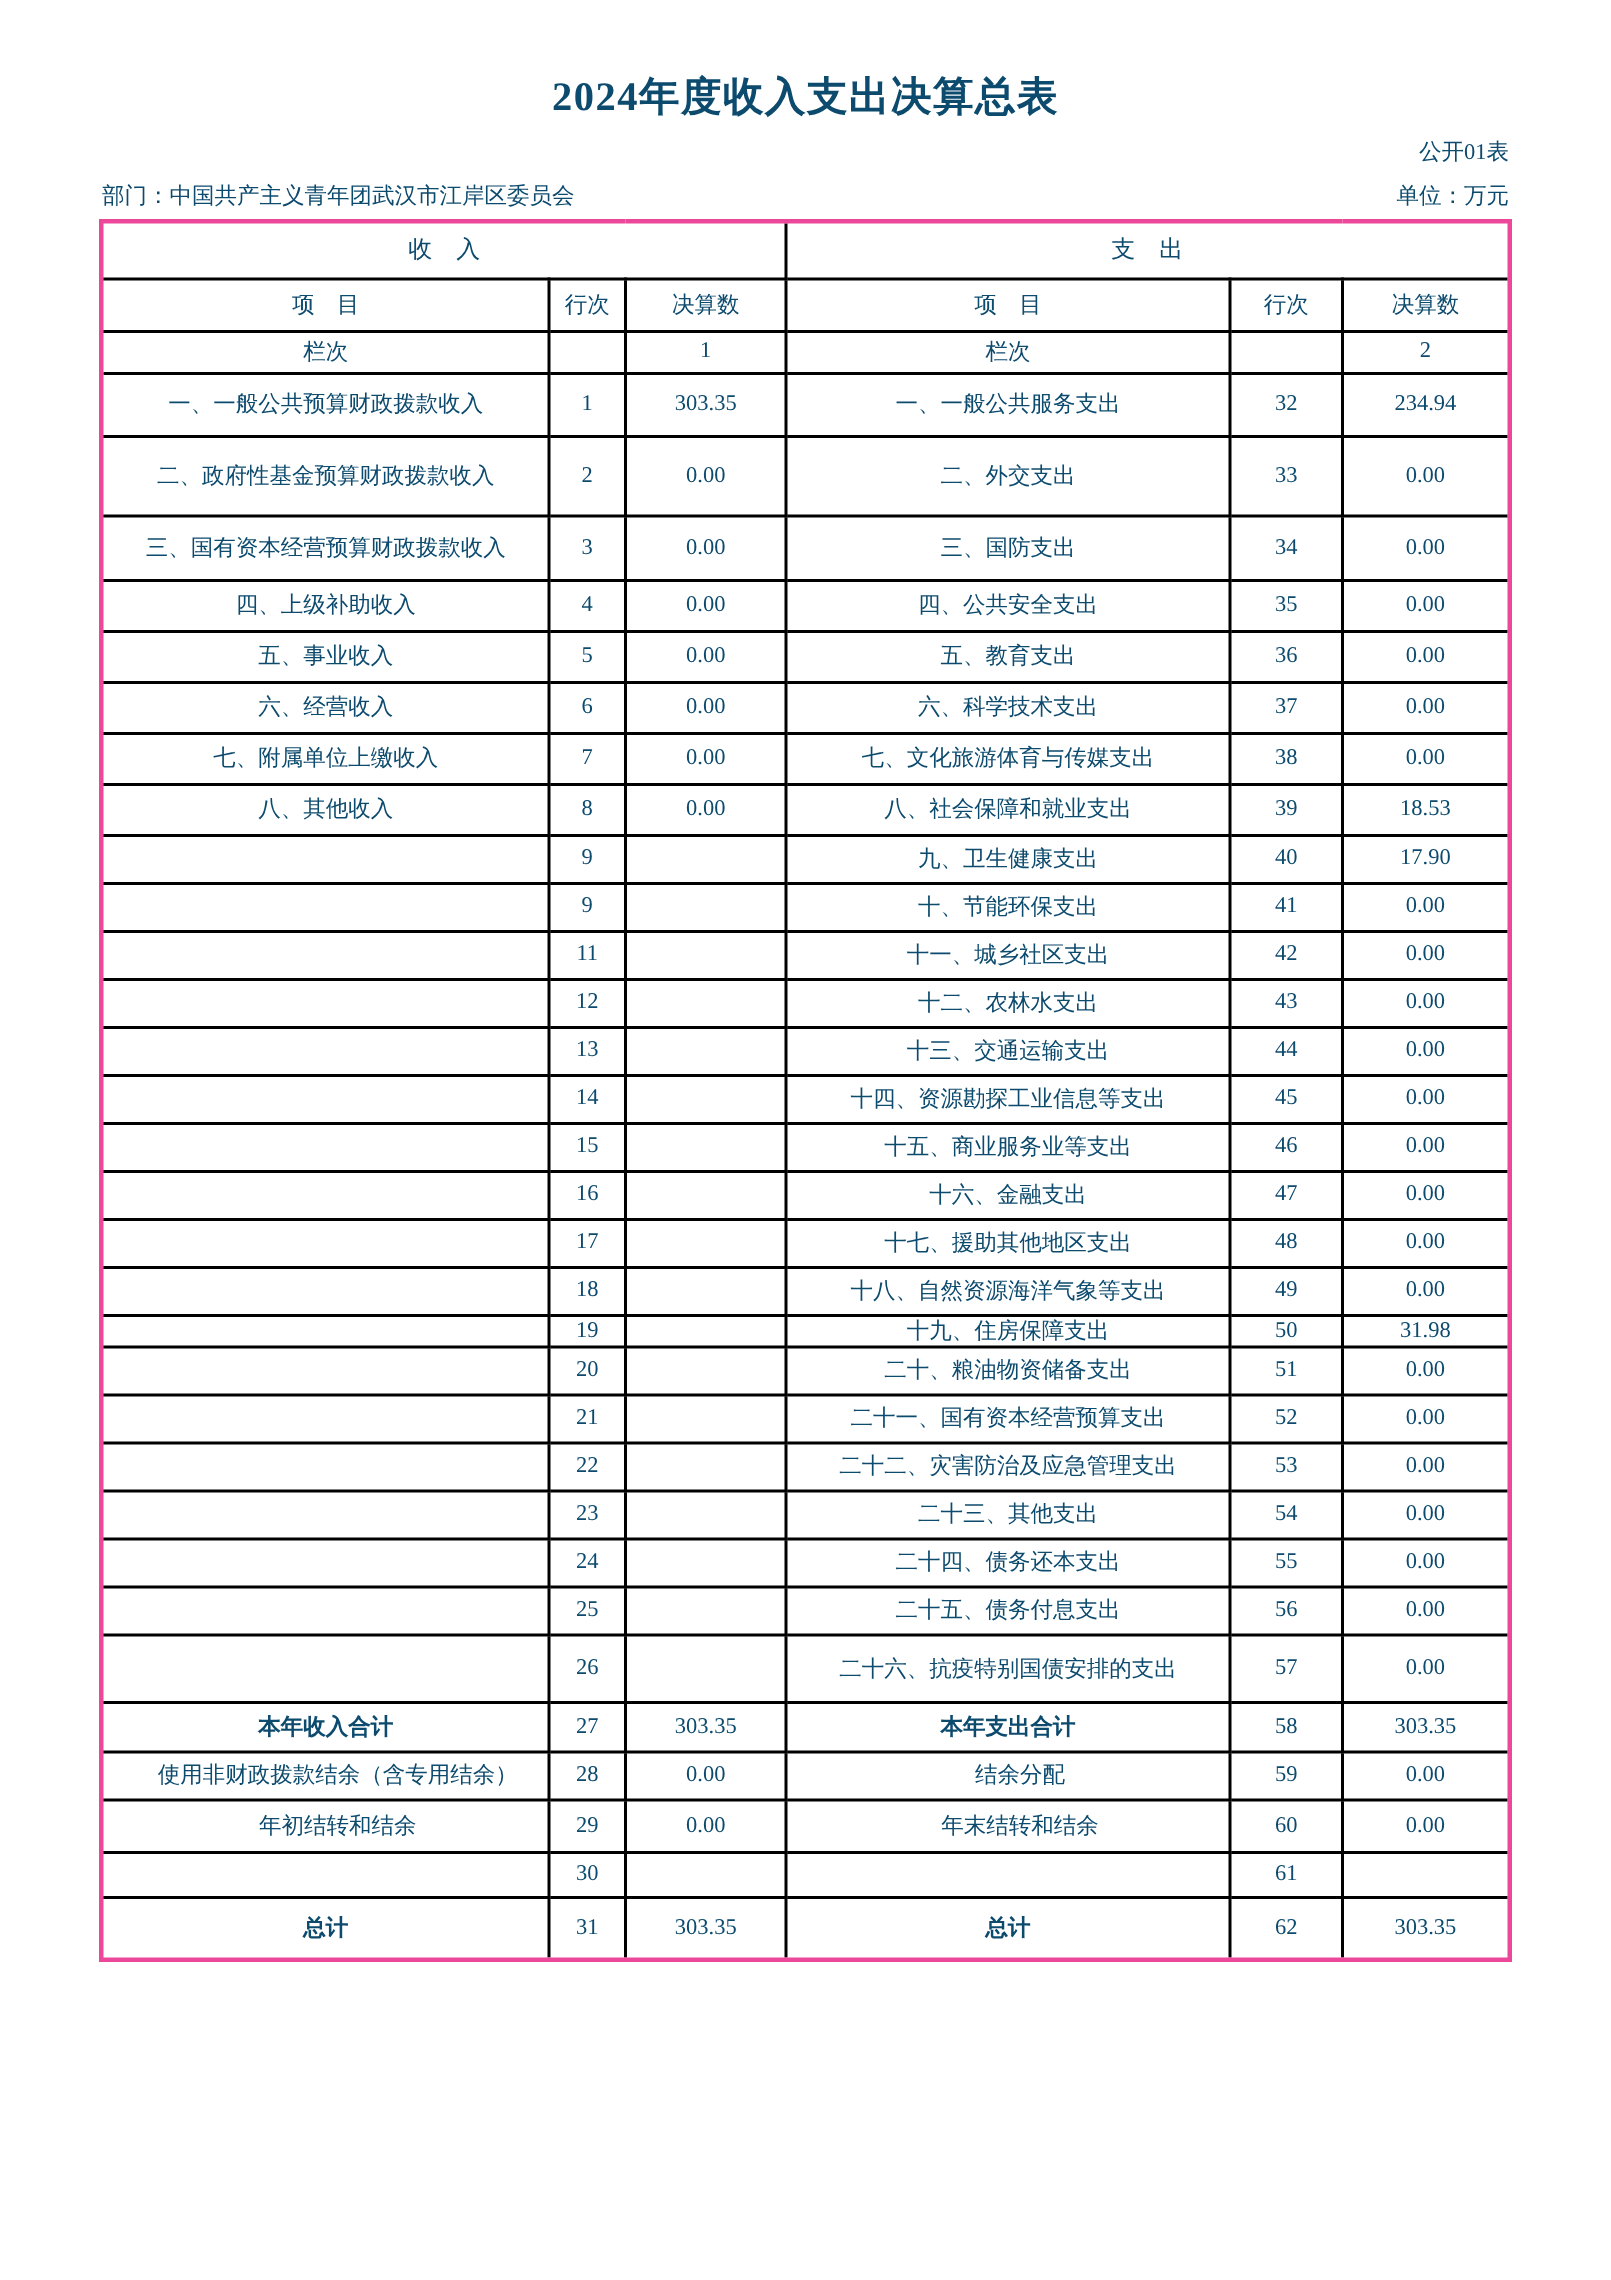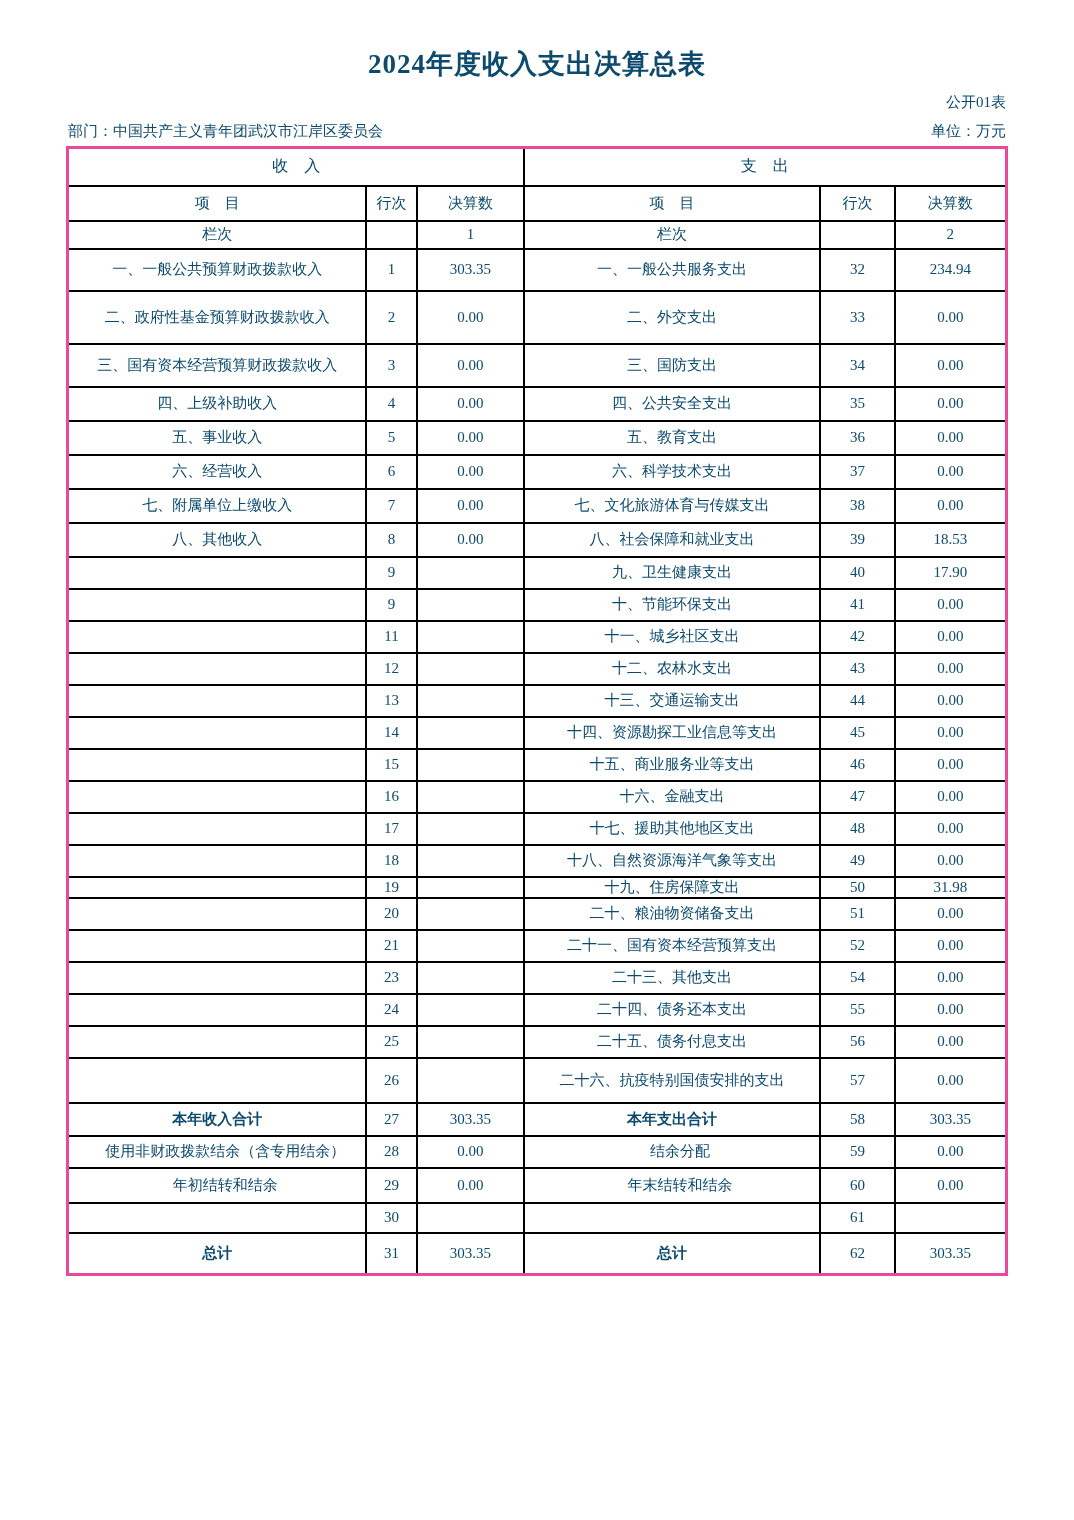--- a/index.html
+++ b/index.html
@@ -279,20 +279,28 @@
         <tr style="height: 32px; margin-top: 11px;">
           <td class="item"></td>
           <td class="num">21</td>
           <td class="val"></td>
           <td class="item">二十一、国有资本经营预算支出</td>
           <td class="num">52</td>
           <td class="val">0.00</td>
         </tr>
         <tr style="height: 32px;">
           <td class="item"></td>
+          <td class="num">22</td>
+          <td class="val"></td>
+          <td class="item">二十二、灾害防治及应急管理支出</td>
+          <td class="num">53</td>
+          <td class="val">0.00</td>
+        </tr>
+        <tr style="height: 32px;">
+          <td class="item"></td>
           <td class="num">23</td>
           <td class="val"></td>
           <td class="item">二十三、其他支出</td>
           <td class="num">54</td>
           <td class="val">0.00</td>
         </tr>
         <tr style="height: 32px;">
           <td class="item"></td>
           <td class="num">24</td>
           <td class="val"></td>

